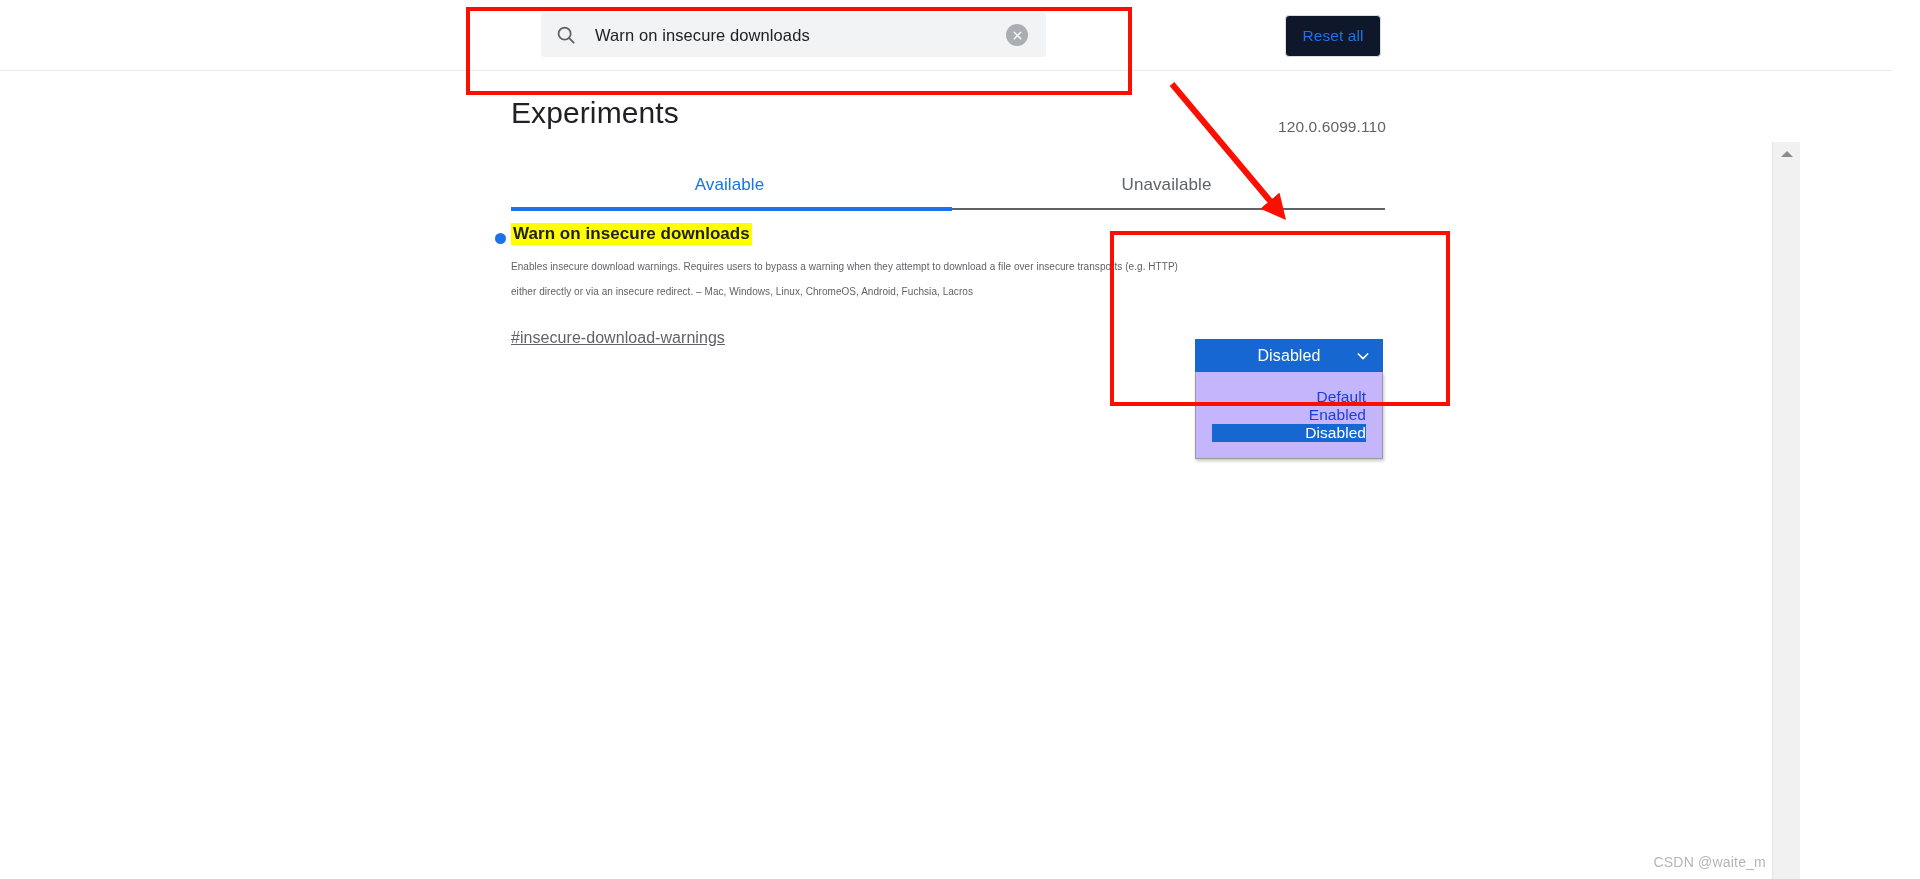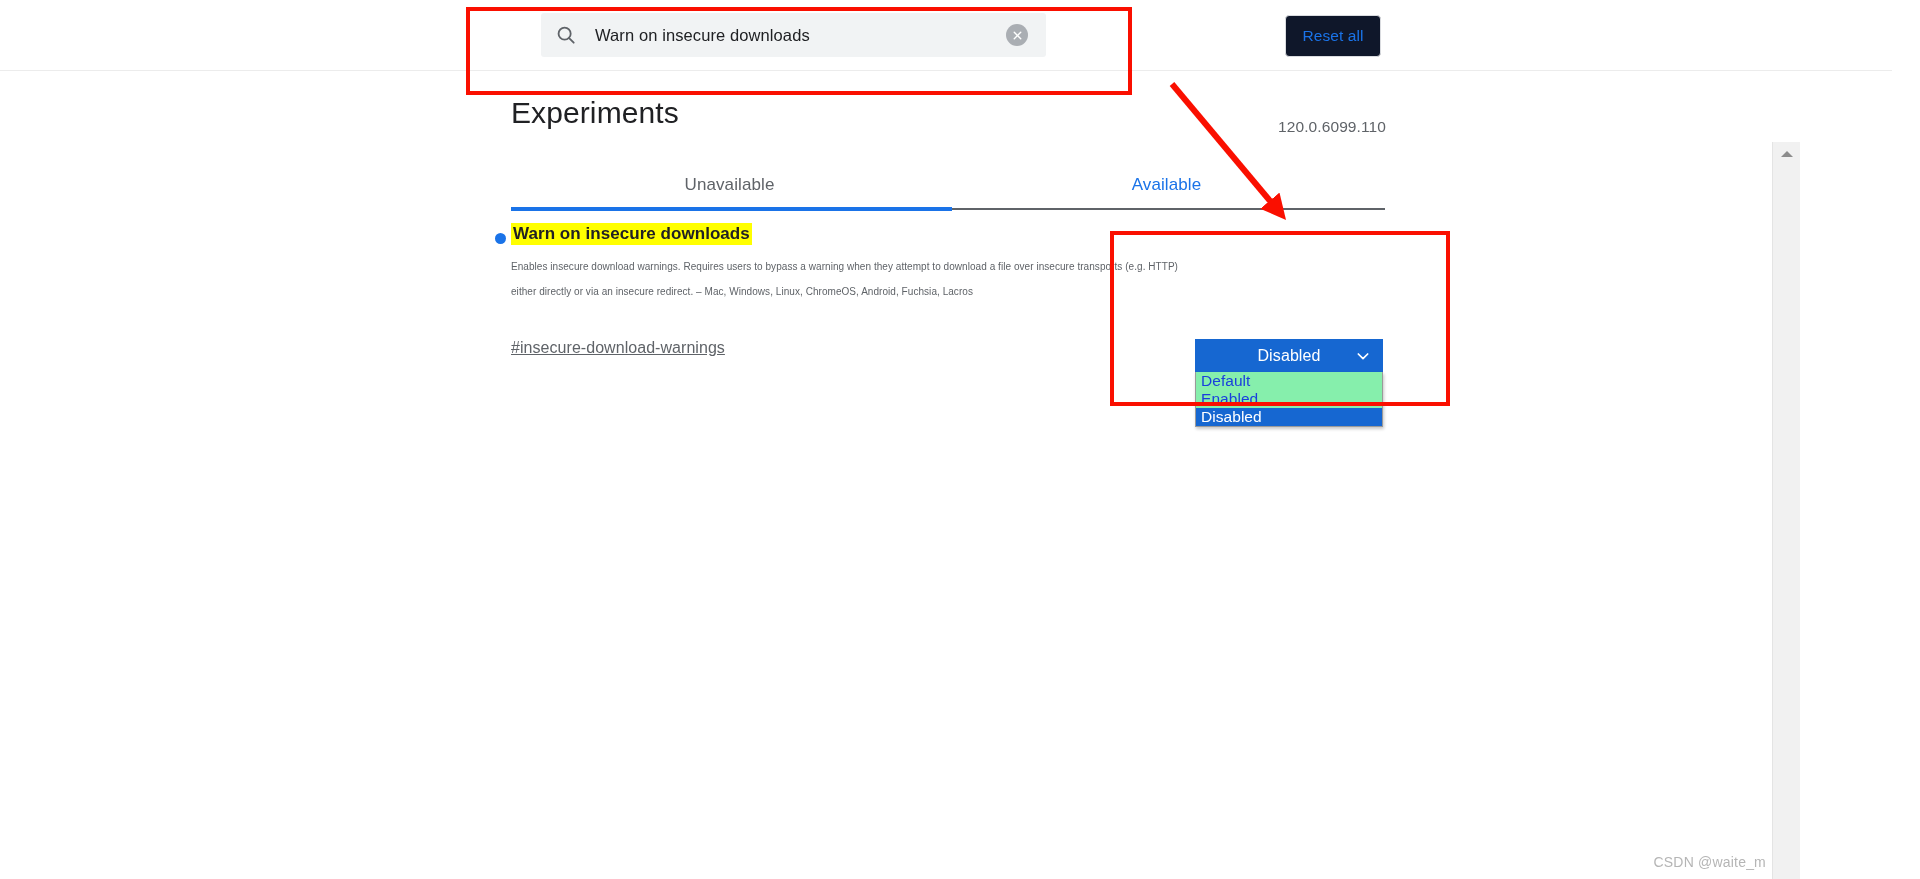--- a/index.html
+++ b/index.html
@@ -200,21 +200,21 @@
     width: 680px;
     font-size: 10px;
     line-height: 24.5px;
     color: #5f6368;
     letter-spacing: 0.05px;
   }
 
   #experiment-permalink {
     position: absolute;
     left: 16px;
-    top: 116px;
+    top: 106px;
     font-size: 16px;
     color: #5f6368;
     text-decoration: underline;
     letter-spacing: 0.05px;
     cursor: pointer;
   }
 
   
   #experiment-select-wrap {
     position: absolute;
@@ -245,25 +245,26 @@
     height: 16px;
     color: #ffffff;
   }
   #select-chevron svg { display: block; }
 
   #select-options {
     position: absolute;
     left: 0;
     top: 33px;
     width: 188px;
-    background: #86efac;
+    background: #c4b5fd;
     border: 1px solid #9a9a9a;
     border-top: none;
     box-shadow: 1px 2px 3px rgba(0,0,0,0.22);
-    padding: 0;
+    padding: 16px;
+    text-align: right;
   }
   .select-option {
     height: 18px;
     line-height: 18px;
     padding-left: 5px;
     font-size: 15.5px;
     color: #1a3fdd;
     cursor: pointer;
     letter-spacing: 0.05px;
     white-space: nowrap;
@@ -364,22 +365,22 @@
     <button id="reset-all-button">Reset all</button>
   </div>
 
   <div id="page-body">
 
     <h1 id="page-title">Experiments</h1>
 
     <div id="version-label">120.0.6099.110</div>
 
     <div id="tabs">
+      <button class="tab active">Available</button>
       <button class="tab">Unavailable</button>
-      <button class="tab active">Available</button>
     </div>
     <div id="tab-underline"></div>
     <div id="tab-underline-active"></div>
 
     <div id="experiment-row">
       <span id="experiment-bullet"></span>
       <div id="experiment-title">Warn on insecure downloads</div>
       <div id="experiment-description">Enables insecure download warnings. Requires users to bypass a warning when they attempt to download a file over insecure transports (e.g. HTTP) either directly or via an insecure redirect. – Mac, Windows, Linux, ChromeOS, Android, Fuchsia, Lacros</div>
       <a id="experiment-permalink">#insecure-download-warnings</a>
     </div>

